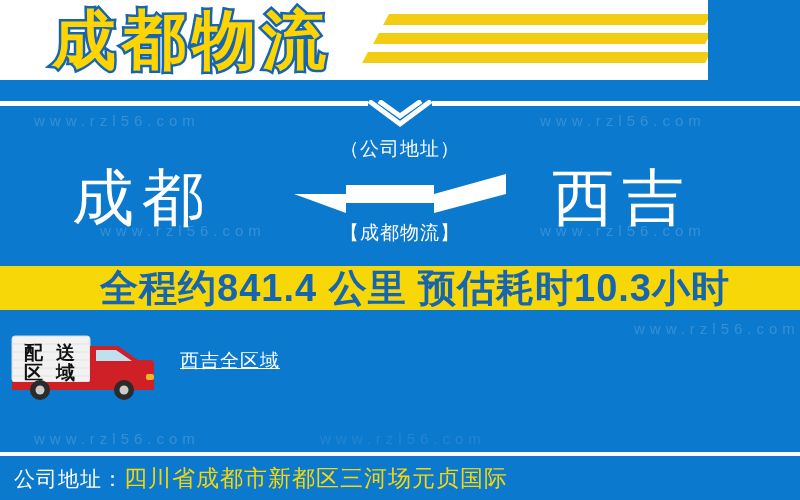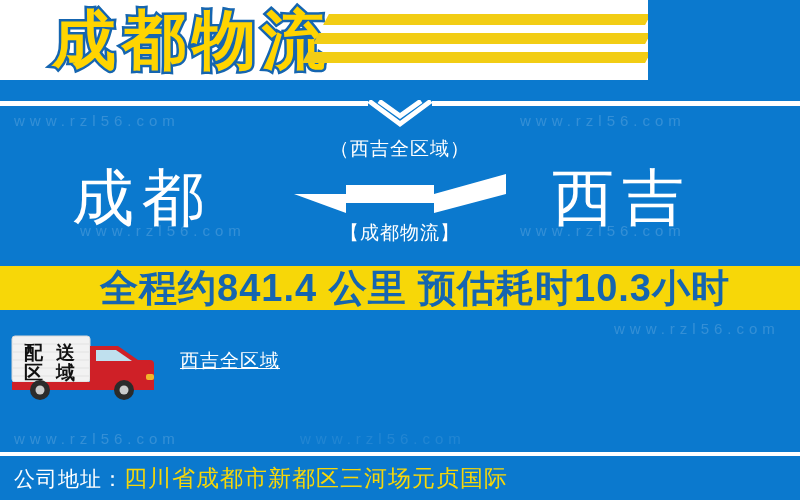--- a/index.html
+++ b/index.html
@@ -4,21 +4,21 @@
 <style>
   html,body{margin:0;padding:0;}
   body{
     width:800px;height:500px;overflow:hidden;
     font-family:"Liberation Sans","DejaVu Sans",sans-serif;
     background:#0b79ce;
   }
   .poster{position:relative;width:800px;height:500px;overflow:hidden;background:#0b79ce;}
 
   
-  .header{position:absolute;left:0;top:0;width:648px;height:80px;background:#ffffff;overflow:hidden;}
+  .header{position:absolute;left:0;top:0;width:708px;height:80px;background:#ffffff;overflow:hidden;}
   .brand-title{
     position:absolute;left:52px;top:2px;
     font-size:64px;font-weight:bold;letter-spacing:6px;
     color:#ffd400;
     -webkit-text-stroke:5px #1565b0;
     paint-order:stroke fill;
     white-space:nowrap;line-height:76px;
   }
   .stripes{position:absolute;right:0;top:14px;width:360px;height:58px;}
   .stripe{position:absolute;right:0;height:11px;background:#f2cd14;transform:skewX(-28deg);}
@@ -32,20 +32,21 @@
   .divider .ln.left{left:0;width:368px;}
   .divider .ln.right{right:0;width:368px;}
   .chev{position:absolute;top:-1px;left:368px;width:64px;height:34px;}
   .chev svg{display:block;}
 
   
   .wm{
     position:absolute;color:rgba(255,255,255,.17);
     font-size:15px;letter-spacing:5px;white-space:nowrap;
     font-family:"Liberation Sans","DejaVu Sans",sans-serif;
+    margin-left:20px;
   }
   .wm-a{left:14px;top:112px;}
   .wm-b{left:520px;top:112px;}
   .wm-c{left:80px;top:222px;}
   .wm-d{left:520px;top:222px;}
   .wm-e{left:614px;top:320px;}
   .wm-f{left:14px;top:430px;}
   .wm-g{left:300px;top:430px;opacity:.55;}
 
   
@@ -123,21 +124,21 @@
   <div class="wm wm-d">www.rzl56.com</div>
   <div class="wm wm-e">www.rzl56.com</div>
   <div class="wm wm-f">www.rzl56.com</div>
   <div class="wm wm-g">www.rzl56.com</div>
 
   <div class="route">
     <div class="city from">成都</div>
     <div class="city to">西吉</div>
 
     <div class="mid">
-      <div class="mid-top">（西吉全区域）</div>
+      <div class="mid-top">（公司地址）</div>
       <div class="mid-arrow">
         <svg width="212" height="42" viewBox="0 0 212 42">
           <polygon points="212,2 140,22 140,13 52,13 52,22 0,22 52,41 52,31 140,31 140,41 212,22" fill="#ffffff"></polygon>
         </svg>
       </div>
       <div class="mid-bot">【成都物流】</div>
     </div>
   </div>
 
   <div class="band">

